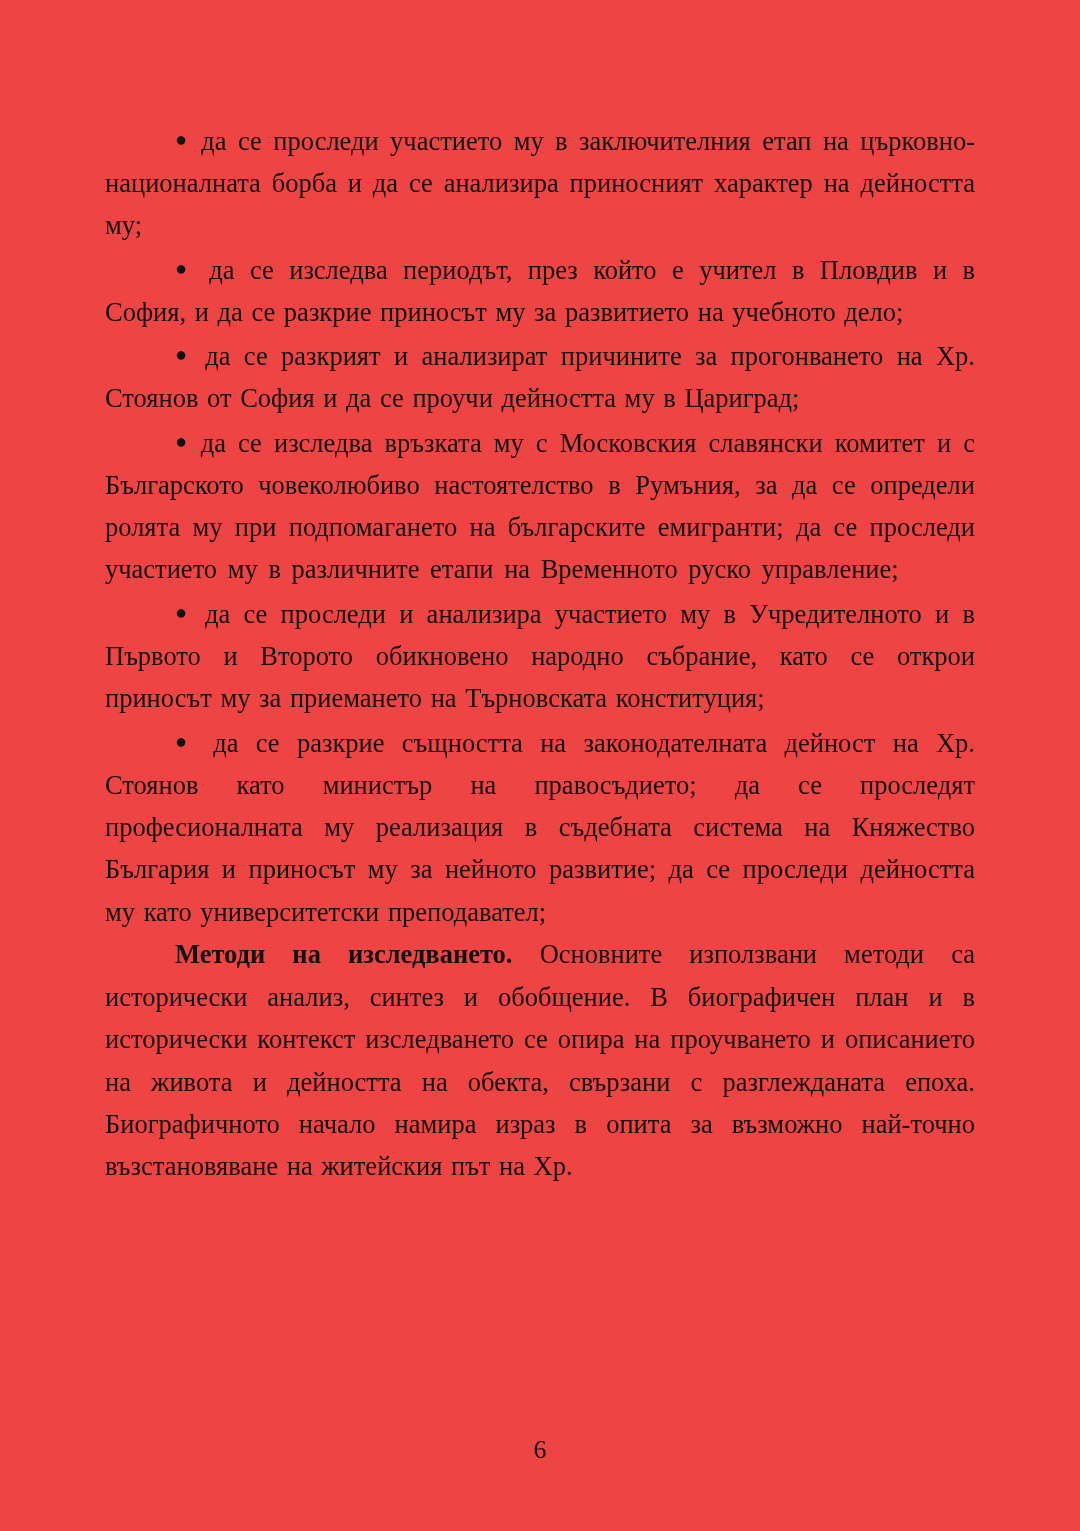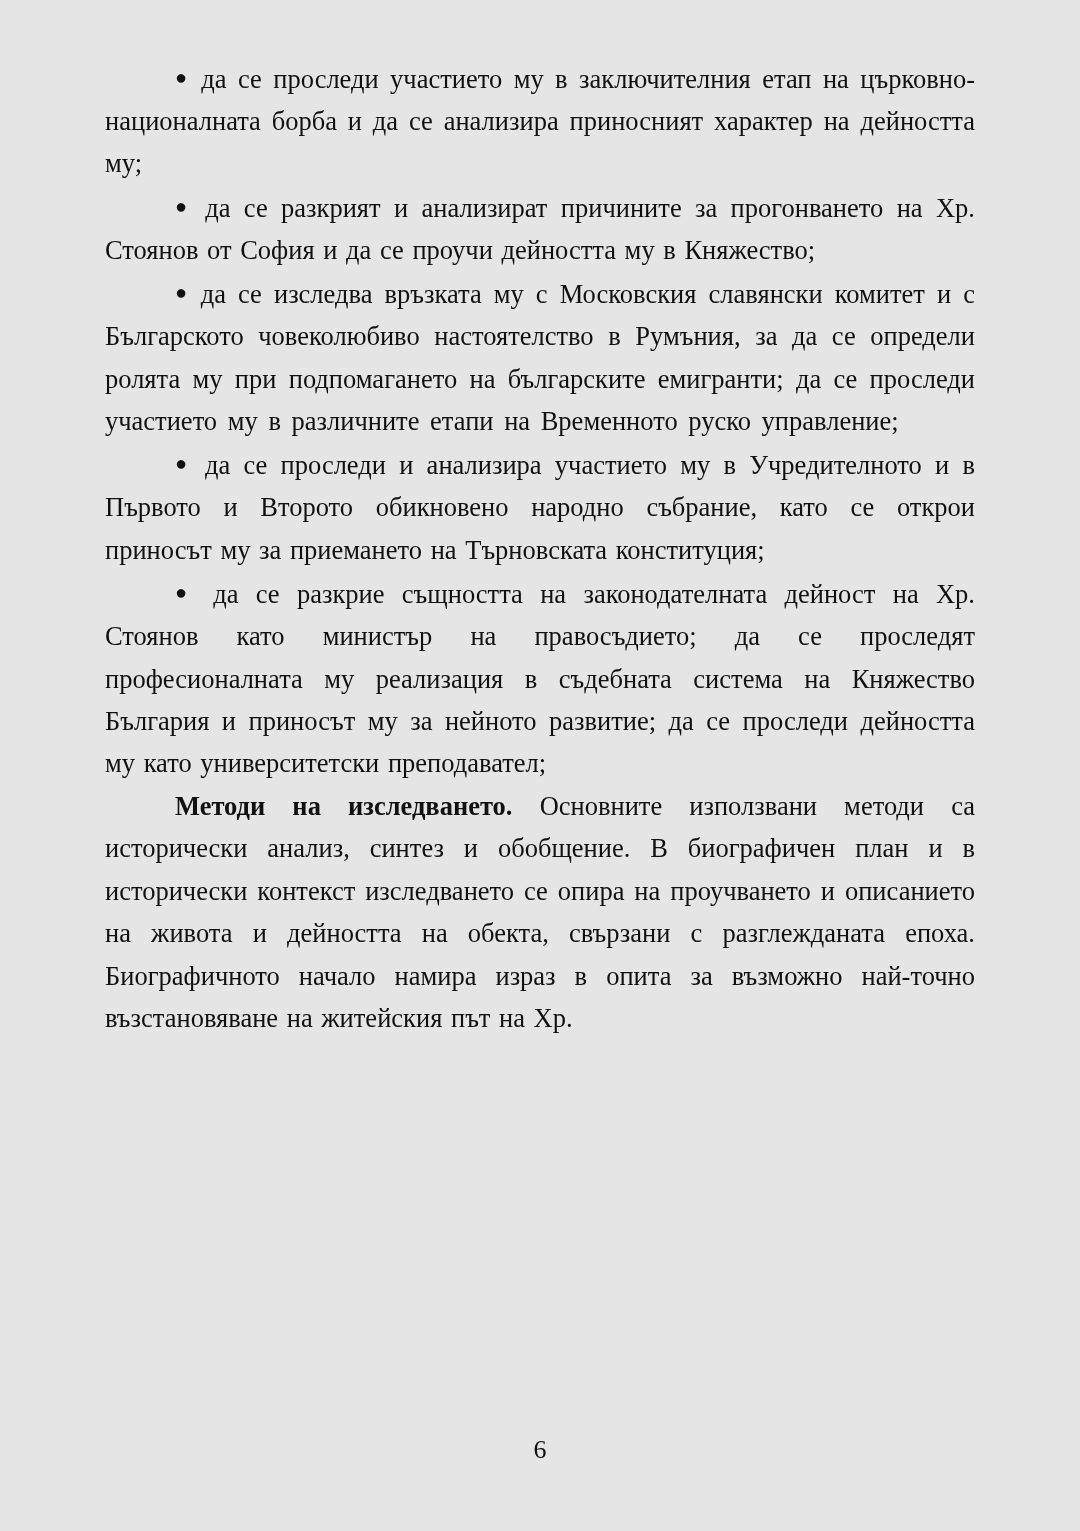--- a/index.html
+++ b/index.html
@@ -11,22 +11,22 @@
     width: 1080px;
     height: 1531px;
     font-family: "Liberation Serif", "DejaVu Serif", serif;
     color: #0d0d0d;
   }
   .page {
     position: relative;
     width: 1080px;
     height: 1531px;
     box-sizing: border-box;
-    padding: 56px 105px 0 105px;
-    background: #e5e5e5;
+    padding: 118px 105px 0 105px;
+    background: #ef4444;
   }
   .body-text {
     font-size: 26.5px;
     line-height: 42.4px;
     text-align: justify;
     text-justify: inter-word;
     color: #111111;
   }
   .bullet-para {
     margin: 0;
@@ -66,22 +66,23 @@
 </style>
 </head>
 <body>
 
 <div class="page">
 
   <div class="body-text">
 
     <p class="bullet-para tracked-1"><span class="bullet">●</span> <span>да се проследи участието му в заключителния етап на църковно-националната борба и да се анализира приносният характер на дейността му;</span></p>
 
+    <p class="bullet-para tracked-1"><span class="bullet">●</span> <span>да се изследва периодът, през който е учител в Пловдив и в София, и да се разкрие приносът му за развитието на учебното дело;</span></p>
 
-    <p class="bullet-para tracked-1"><span class="bullet">●</span> <span>да се разкрият и анализират причините за прогонването на Хр. Стоянов от София и да се проучи дейността му в Княжество;</span></p>
+    <p class="bullet-para tracked-1"><span class="bullet">●</span> <span>да се разкрият и анализират причините за прогонването на Хр. Стоянов от София и да се проучи дейността му в Цариград;</span></p>
 
     <p class="bullet-para tracked-2"><span class="bullet">●</span> <span>да се изследва връзката му с Московския славянски комитет и с Българското човеколюбиво настоятелство в Румъния, за да се определи ролята му при подпомагането на българските емигранти; да се проследи участието му в различните етапи на Временното руско управление;</span></p>
 
     <p class="bullet-para tracked-1"><span class="bullet">●</span> <span>да се проследи и анализира участието му в Учредителното и в Първото и Второто обикновено народно събрание, като се открои приносът му за приемането на Търновската конституция;</span></p>
 
     <p class="bullet-para tracked-1"><span class="bullet">●</span> <span>да се разкрие същността на законодателната дейност на Хр. Стоянов като министър на правосъдието; да се проследят професионалната му реализация в съдебната система на Княжество България и приносът му за нейното развитие; да се проследи дейността му като университетски преподавател;</span></p>
 
 
 
     <p class="plain-para tracked-1"><span class="runhead">Методи на изследването.</span> <span>Основните използвани методи са исторически анализ, синтез и обобщение. В биографичен план и в исторически контекст изследването се опира на проучването и описанието на живота и дейността на обекта, свързани с разглежданата епоха. Биографичното начало намира израз в опита за възможно най-точно възстановяване на житейския път на Хр.</span></p>

